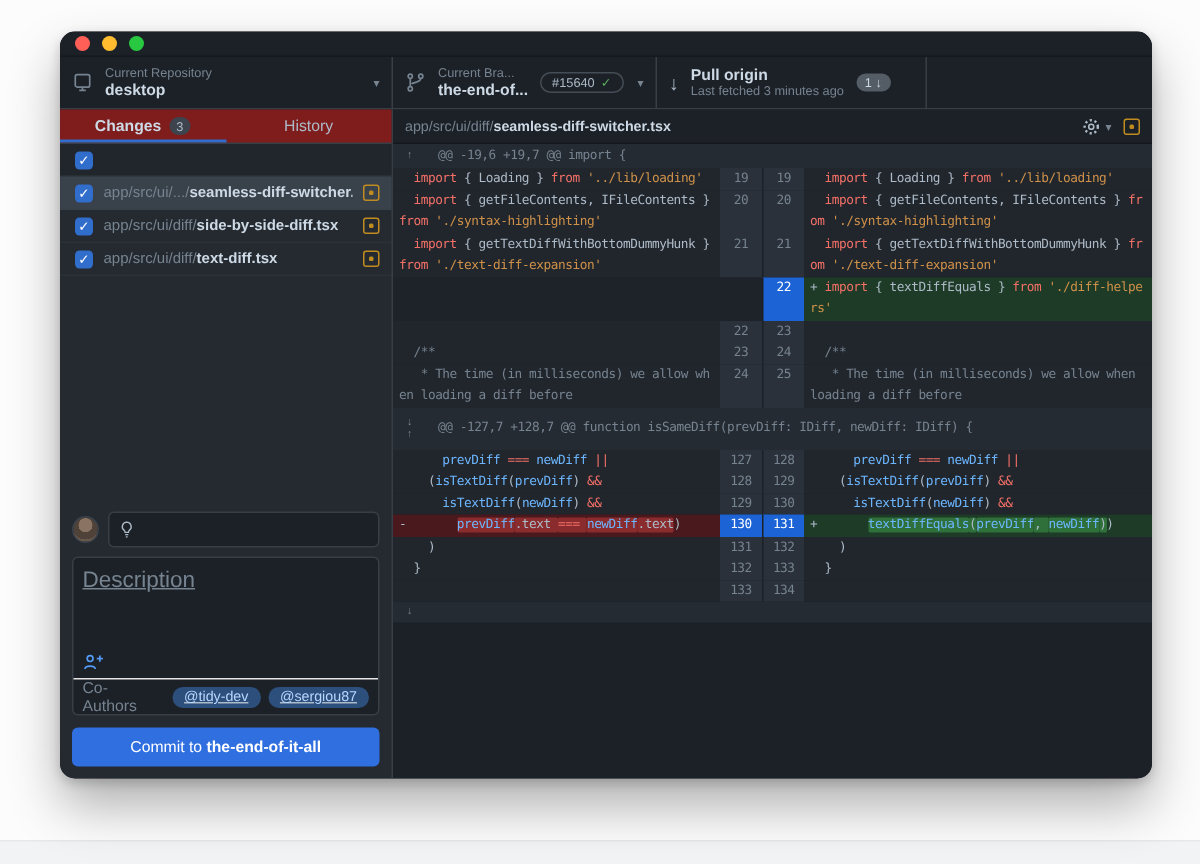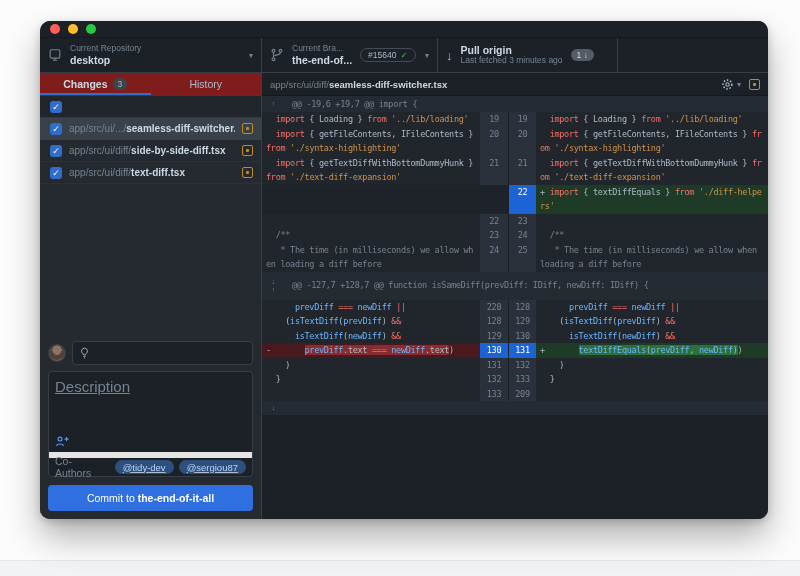--- a/index.html
+++ b/index.html
@@ -68,21 +68,21 @@
 
   .commit-form { padding:8px; display:flex; flex-direction:column; }
   .summary-row { display:flex; align-items:center; gap:6px; }
   .avatar { width:18px; height:18px; border-radius:50%; flex:0 0 auto;
     background:radial-gradient(circle at 50% 32%, #8a7362 0 34%, #4f4238 35% 70%, #6b5a4c 71%); border:1px solid #3a424b; }
   .summary-input { flex:1; height:24px; background:#1c2127; border:1px solid #373e46; border-radius:4px; display:flex; align-items:center; padding:0 6px; gap:4px; cursor:text; }
   .summary-text { flex:1; font-size:10.5px; color:#cdd9e5; white-space:nowrap; overflow:hidden; }
   .desc-box { margin-top:6px; background:#1c2127; border:1px solid #373e46; border-radius:4px; display:flex; flex-direction:column; }
   .desc-area { height:58px; padding:6px; font-size:15px; color:#768390; cursor:text;text-decoration:underline; }
   .desc-foot { height:22px; display:flex; align-items:center; padding:0 6px; }
-  .coauthor-row { border-top:6px solid #e5e5e5; height:24px; display:flex; align-items:center; gap:13px; padding:0 6px; }
+  .coauthor-row { border-top:1px solid #e5e5e5; height:24px; display:flex; align-items:center; gap:13px; padding:0 6px; }
   .coauthor-label { font-size:10.5px; color:#768390; margin-right:2px; }
   .pill { background:#2c4f7c; color:#b9d6ff; border-radius:10px; padding:1.5px 8px; font-size:9.5px; cursor:pointer; white-space:nowrap; }
   .commit-btn { margin-top:8px; height:26px; border:none; border-radius:4px; background:#2f6fe0; color:#fff; font-size:10.5px; font-family:inherit; cursor:pointer; }
   .commit-btn b { font-weight:bold; }
 
   
   .diff-pane { flex:1; display:flex; flex-direction:column; background:#1c2127; min-width:0; }
   .diff-header { height:23px; display:flex; align-items:center; padding:0 8px; border-bottom:1px solid #14181c; background:#1c2127; }
   .diff-path { flex:1; font-size:9.5px; color:#768390; white-space:nowrap; overflow:hidden; }
   .diff-path b { color:#cdd9e5; }
@@ -343,21 +343,21 @@
           <div class="hunk-head" style="min-height: 28px;">
             <div class="hunk-icons">
               <div class="exp">↓</div>
               <div class="exp">↑</div>
             </div>
             <div class="hunk-text">@@ -127,7 +128,7 @@ function isSameDiff(prevDiff: IDiff, newDiff: IDiff) {</div>
           </div>
           <div class="d-row">
             <div class="cell lft ctx"><span class="sg c-p">      </span><span class="sg c-b">prevDiff</span><span class="sg c-p"> </span><span class="sg c-k">===</span><span class="sg c-p"> </span><span class="sg c-b">newDiff</span><span class="sg c-p"> </span><span class="sg c-k">||</span></div>
             <div class="gut old">
-              <span>220</span>
+              <span>127</span>
             </div>
             <div class="gut">
               <span>128</span>
             </div>
             <div class="cell rgt ctx"><span class="sg c-p">      </span><span class="sg c-b">prevDiff</span><span class="sg c-p"> </span><span class="sg c-k">===</span><span class="sg c-p"> </span><span class="sg c-b">newDiff</span><span class="sg c-p"> </span><span class="sg c-k">||</span></div>
           </div>
           <div class="d-row">
             <div class="cell lft ctx"><span class="sg c-p">    (</span><span class="sg c-b">isTextDiff</span><span class="sg c-p">(</span><span class="sg c-b">prevDiff</span><span class="sg c-p">) </span><span class="sg c-k">&amp;&amp;</span></div>
             <div class="gut old">
               <span>128</span>
@@ -406,21 +406,21 @@
               <span>133</span>
             </div>
             <div class="cell rgt ctx"><span class="sg c-p">  }</span></div>
           </div>
           <div class="d-row">
             <div class="cell lft ctx">&nbsp;</div>
             <div class="gut old">
               <span>133</span>
             </div>
             <div class="gut">
-              <span>209</span>
+              <span>134</span>
             </div>
             <div class="cell rgt ctx">&nbsp;</div>
           </div>
           <div class="expand-foot">
             <div class="hunk-icons">
               <div class="exp">↓</div>
             </div>
           </div>
         </div>
     </div>

